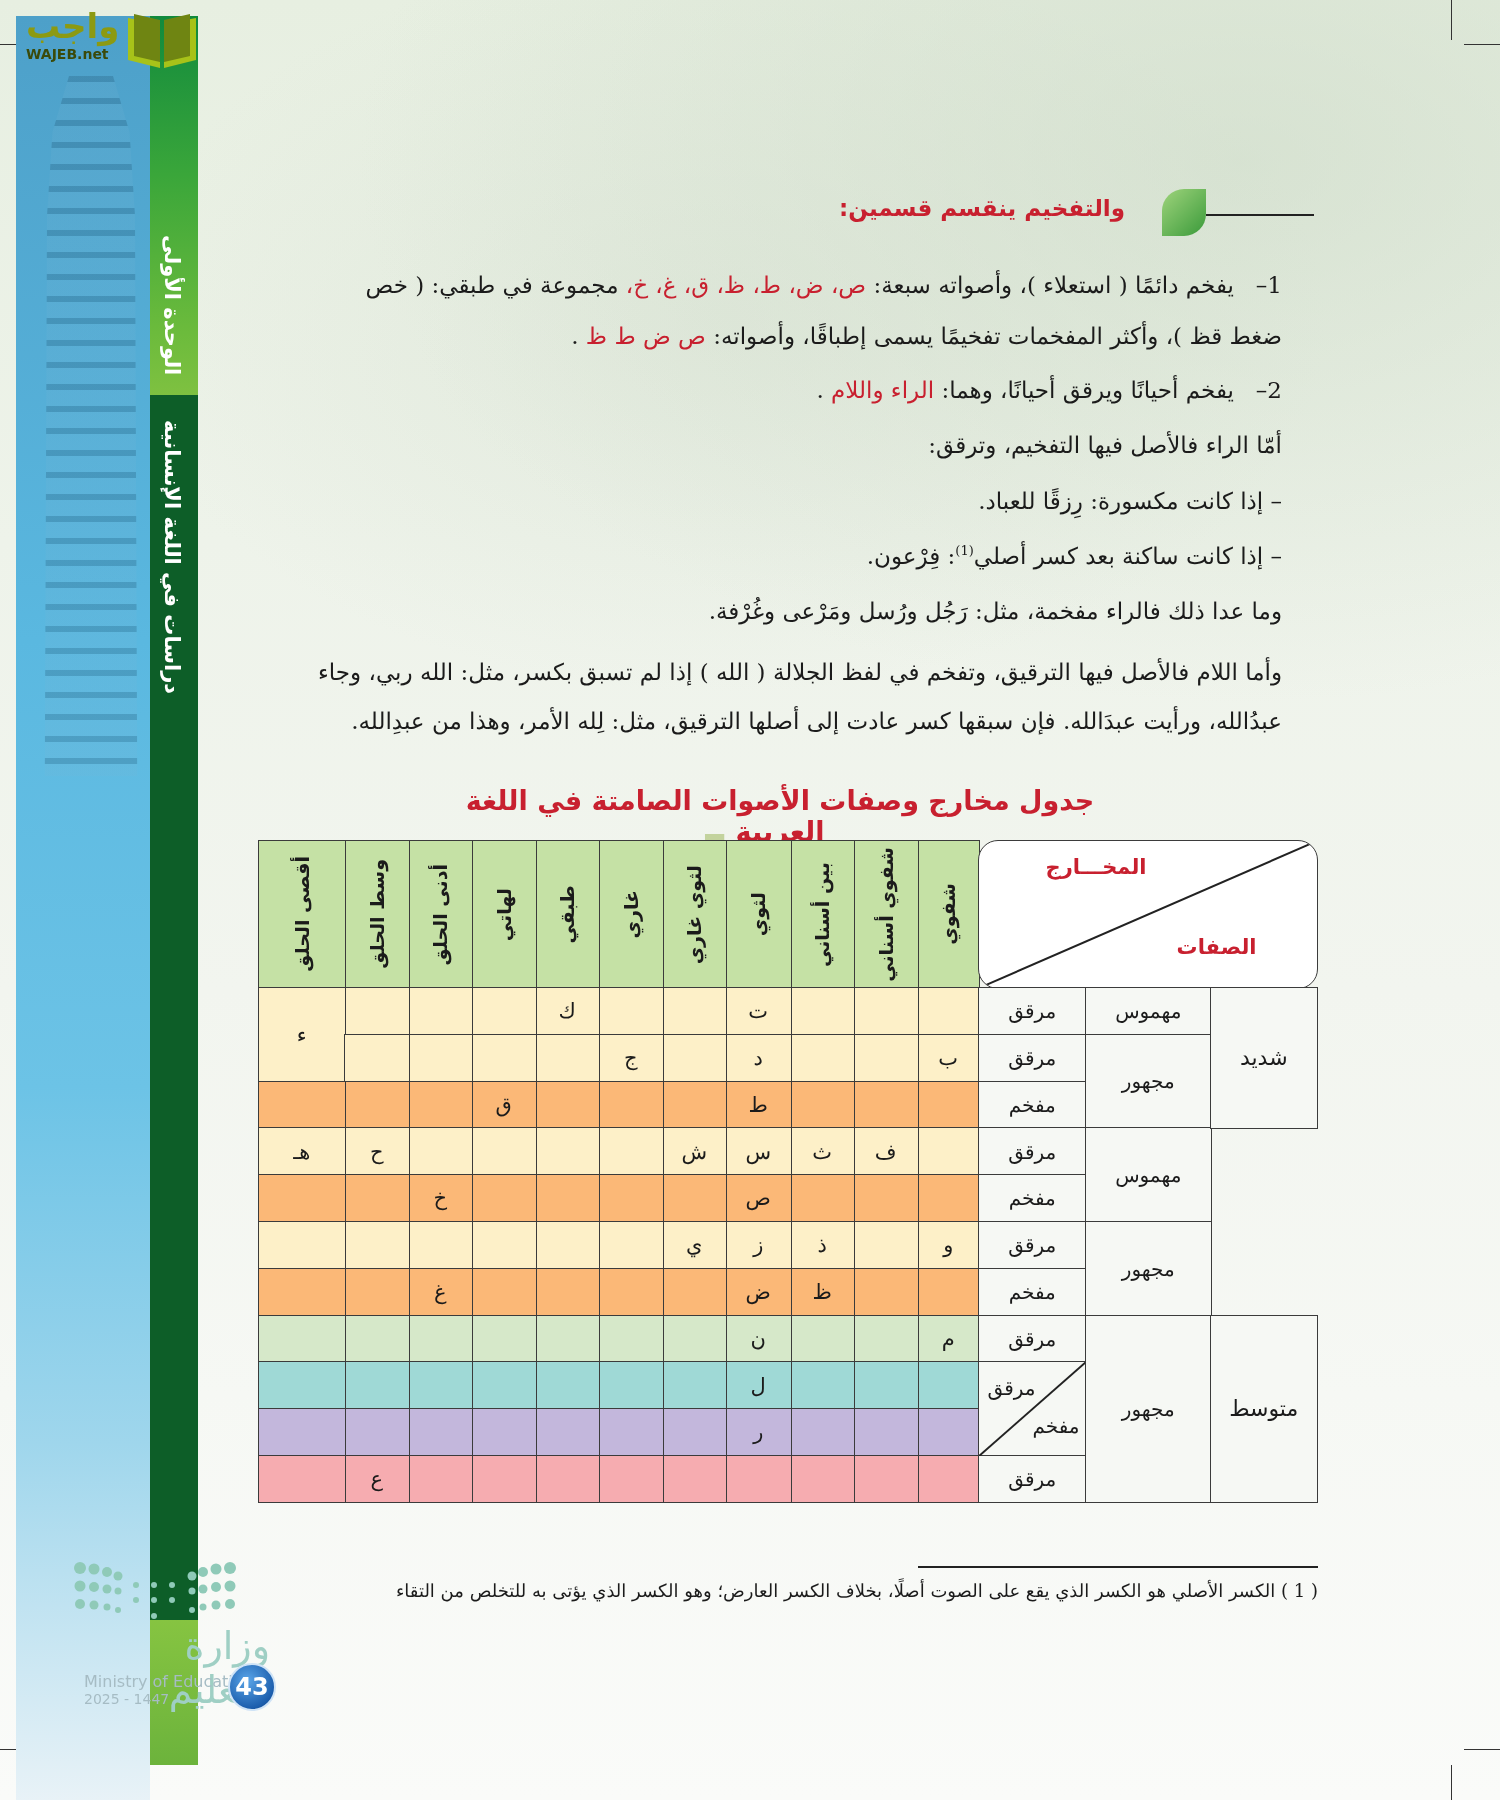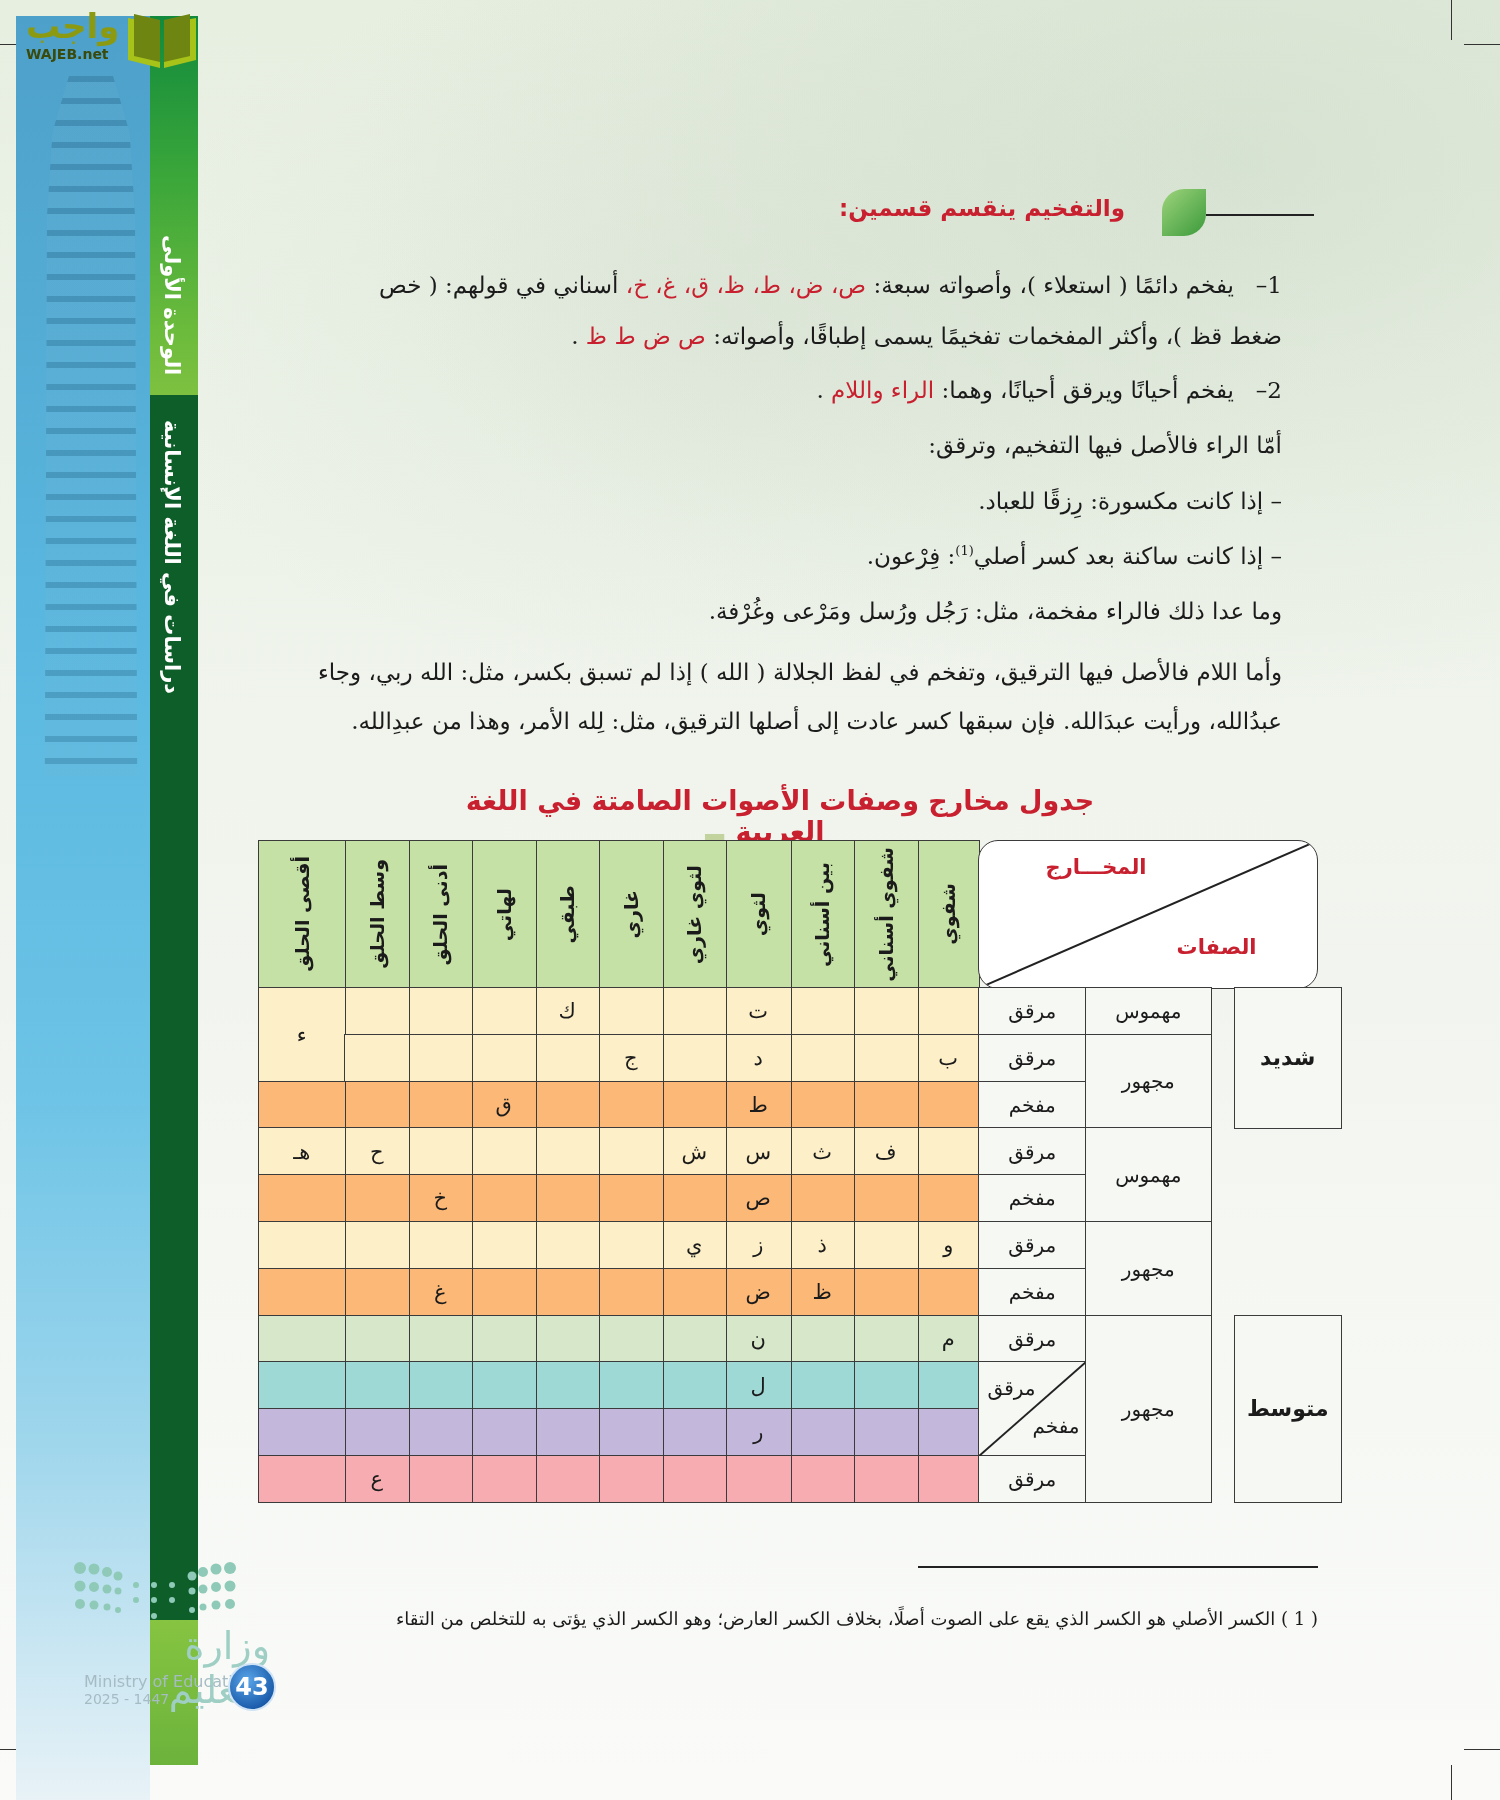--- a/index.html
+++ b/index.html
@@ -61,25 +61,25 @@
 
   
   .tbl-title { position: absolute; left: 440px; top: 785px; width: 680px; text-align: center;
     color: #c8202f; font-weight: bold; font-size: 27px; font-family: "DejaVu Sans", sans-serif; direction: rtl; }
   .table { position: absolute; left: 258px; top: 840px; width: 1058px; height: 662px; }
   .cell { position: absolute; border: 1.5px solid #3b3b3b; display: flex; align-items: center; justify-content: center; font-size: 21px; }
   .hdr { background: #c5e1a5; }
   .hdr .vt { writing-mode: vertical-rl; transform: rotate(180deg); font-family: "DejaVu Sans", sans-serif; font-weight: bold; font-size: 19px; white-space: nowrap; direction: rtl; }
   .corner { background: #fff; overflow: hidden; }
   .lbl { background: #f6f8f4; font-size: 20px; }
-  .lbl-bold { font-weight: bold; font-family: "DejaVu Sans", sans-serif; font-size: 22px; margin-left: 24px; }
+  .lbl-bold { font-weight: normal; font-family: "DejaVu Sans", sans-serif; font-size: 22px; }
   .wm { position: absolute; left: 500px; top: 830px; font-family: "DejaVu Sans", sans-serif; font-weight: bold; color: rgba(140,170,60,0.45); pointer-events: none; }
 
   .fn-rule { position: absolute; left: 918px; top: 1566px; width: 400px; height: 2px; background: #222; }
-  .footnote { position: absolute; left: 215px; top: 1577px; width: 1103px; direction: rtl; text-align: right; font-size: 18px; line-height: 28px; margin-top: 28px; }
+  .footnote { position: absolute; left: 215px; top: 1577px; width: 1103px; direction: rtl; text-align: right; font-size: 18px; line-height: 28px; }
 
   .moe { position: absolute; left: 70px; top: 1560px; width: 200px; height: 150px; }
   .dots { position: absolute; left: 0; top: 0; width: 170px; height: 70px; }
   .moe-ar { position: absolute; left: 10px; top: 64px; font-family: "DejaVu Sans", sans-serif; font-size: 38px; color: #9fcfc4; direction: rtl; }
   .moe-en { position: absolute; left: 14px; top: 112px; font-family: "DejaVu Sans", sans-serif; font-size: 16px; color: #a6bcc4; white-space: nowrap; }
   .moe-yr { position: absolute; left: 14px; top: 131px; font-family: "DejaVu Sans", sans-serif; font-size: 14px; color: #a6bcc4; }
   .page-num { position: absolute; left: 228px; top: 1663px; width: 48px; height: 48px; border-radius: 50%;
     background: radial-gradient(circle at 40% 35%, #5aa5e8, #1d5fae 70%, #0e3f80);
     border: 2px solid #cfe3f6; color: #fff; font-family: "DejaVu Sans", sans-serif; font-weight: bold; font-size: 24px;
     display: flex; align-items: center; justify-content: center; }
@@ -116,21 +116,21 @@
     <path d="M68 4 L42 10 L42 52 L68 46 Z" fill="#6f8512"></path>
   </svg>
 </div>
 
 <div class="head-leaf"></div>
 <div class="head-rule"></div>
 <div class="line section-title" style="right:375px;top:195px;">والتفخيم ينقسم قسمين:</div>
 
 <div class="line" style="right:218px;top:272px;">
   <span>1–</span>&nbsp;&nbsp;
-  <span>يفخم دائمًا ( استعلاء )، وأصواته سبعة: </span><span class="red">ص، ض، ط، ظ، ق، غ، خ،</span><span> أسناني في قولهم: ( خص</span>
+  <span>يفخم دائمًا ( استعلاء )، وأصواته سبعة: </span><span class="red">ص، ض، ط، ظ، ق، غ، خ،</span><span> مجموعة في طبقي: ( خص</span>
 </div>
 <div class="line" style="right:218px;top:323px;">
   <span>ضغط قظ )، وأكثر المفخمات تفخيمًا يسمى إطباقًا، وأصواته: </span><span class="red">ص ض ط ظ</span><span> .</span>
 </div>
 <div class="line" style="right:218px;top:377px;">
   <span>2–</span>&nbsp;&nbsp;
   <span>يفخم أحيانًا ويرقق أحيانًا، وهما: </span><span class="red">الراء واللام</span><span> .</span>
 </div>
 <div class="line" style="right:218px;top:432px;">أمّا الراء فالأصل فيها التفخيم، وترقق:</div>
 <div class="line" style="right:218px;top:488px;">–   إذا كانت مكسورة: رِزقًا للعباد.</div>

